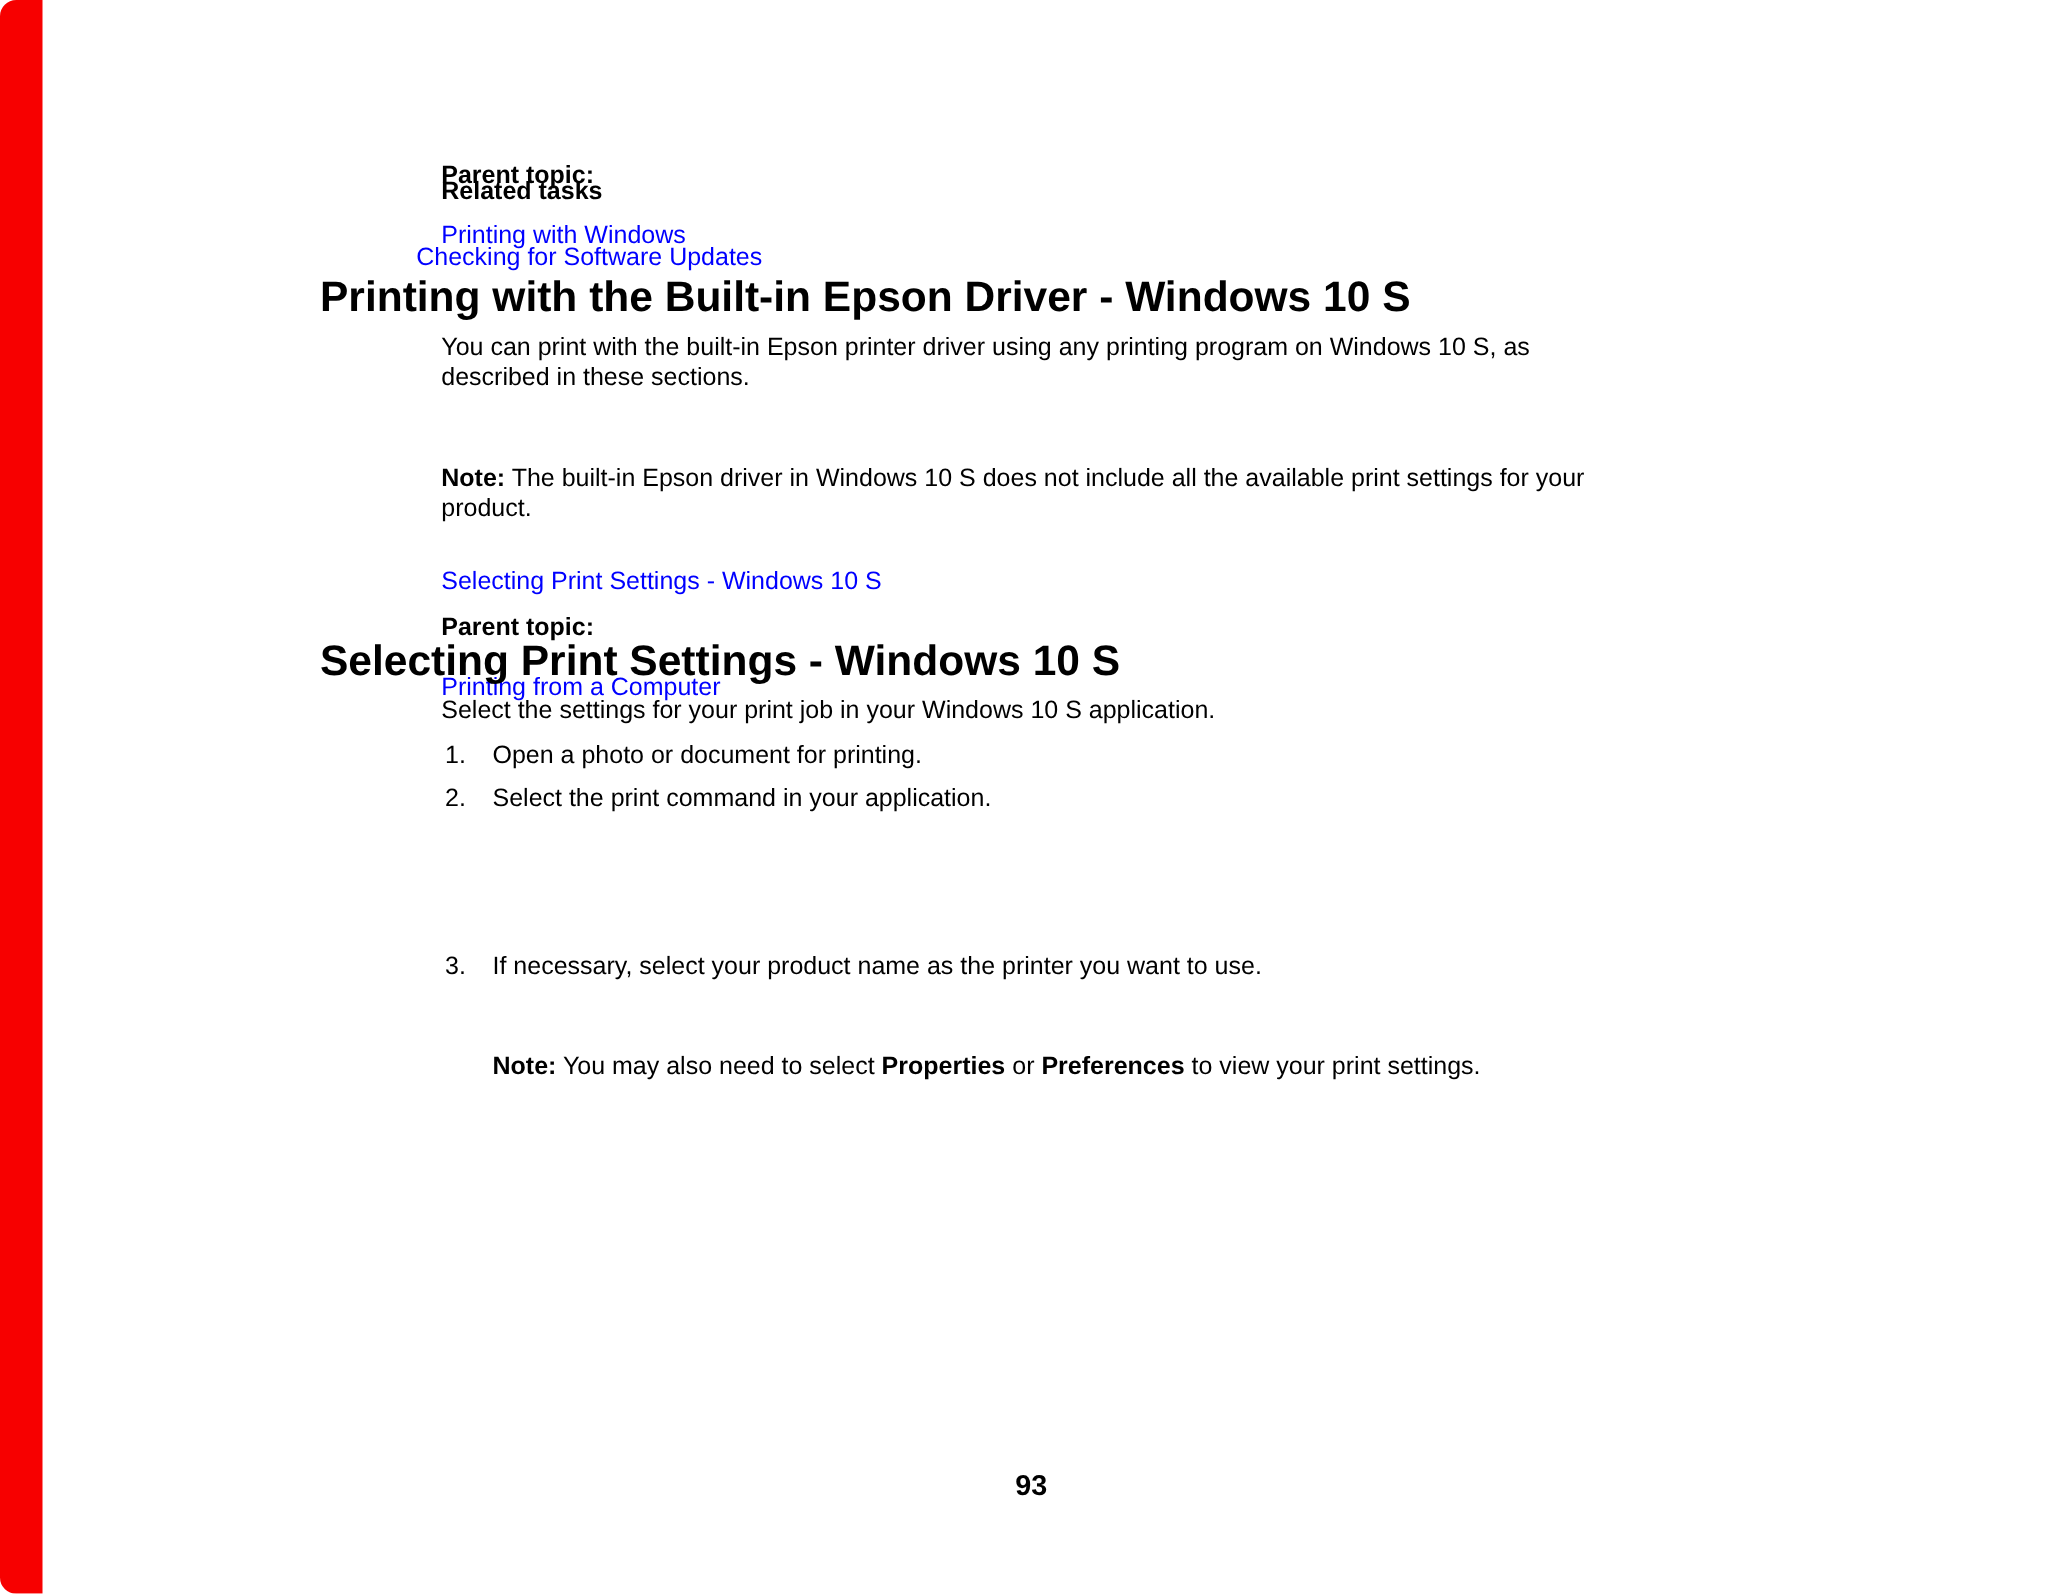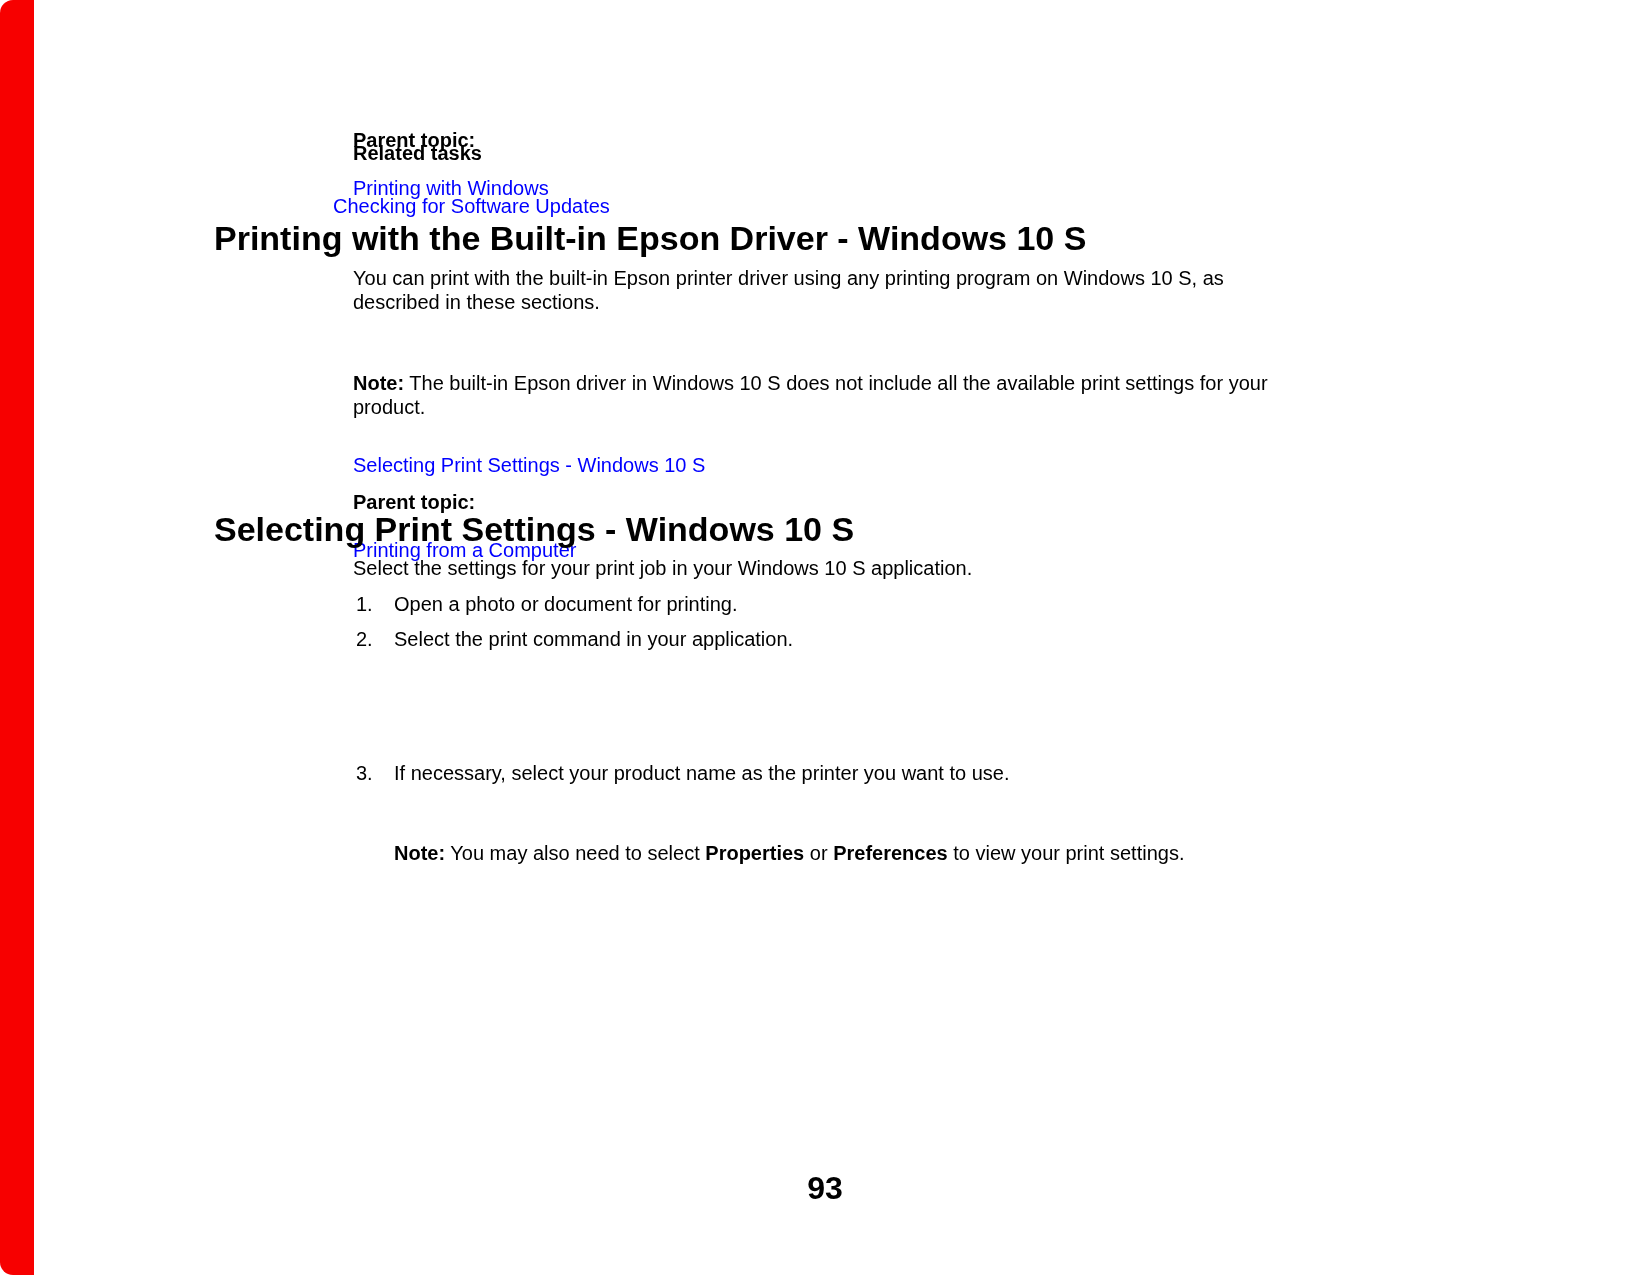--- a/index.html
+++ b/index.html
@@ -22,26 +22,27 @@
   .body-text {
     font-size:20px; line-height:24px;
     white-space:pre-line;
     width:1120px;
   }
   .bold { font-weight:bold; }
   a.doclink, .doclink { color:#0000ff; text-decoration:none; cursor:pointer; }
   .h-title {
     font-size:34px; line-height:40px; font-weight:bold;
     white-space:nowrap;
+    margin-left:42px;
   }
   .step { display:flex; }
   .step-num { width:38px; flex:0 0 38px; }
   .page-number {
     position:absolute; left:0; right:0; top:1174px;
-    text-align:center; font-size:32px; line-height:28px; font-weight:bold;
+    text-align:center; font-size:23px; line-height:28px; font-weight:bold;
   }
 </style>
 </head>
 <body>
 
 <div class="page">
 
   <div class="accent-bar"></div>
 
   <div class="abs body-text" style="left:353px; top:104px;">

